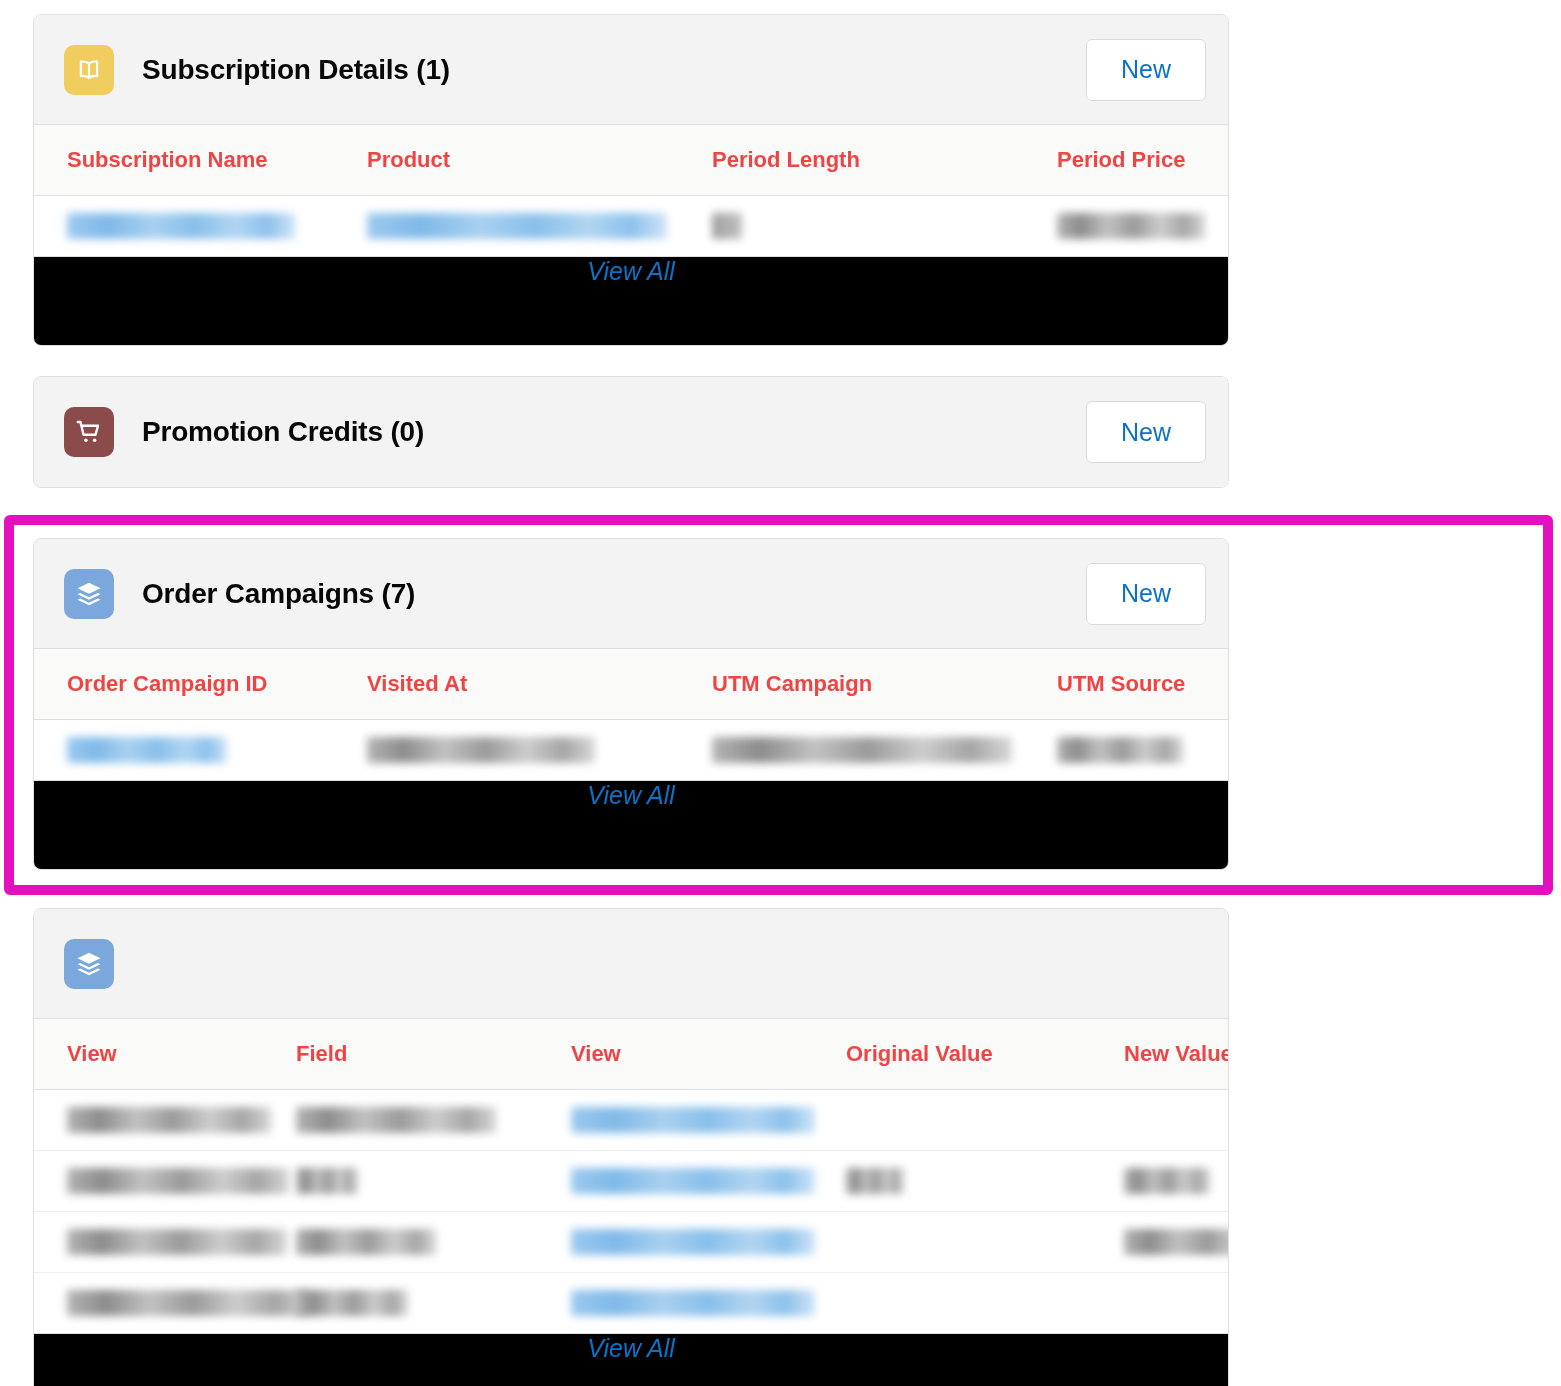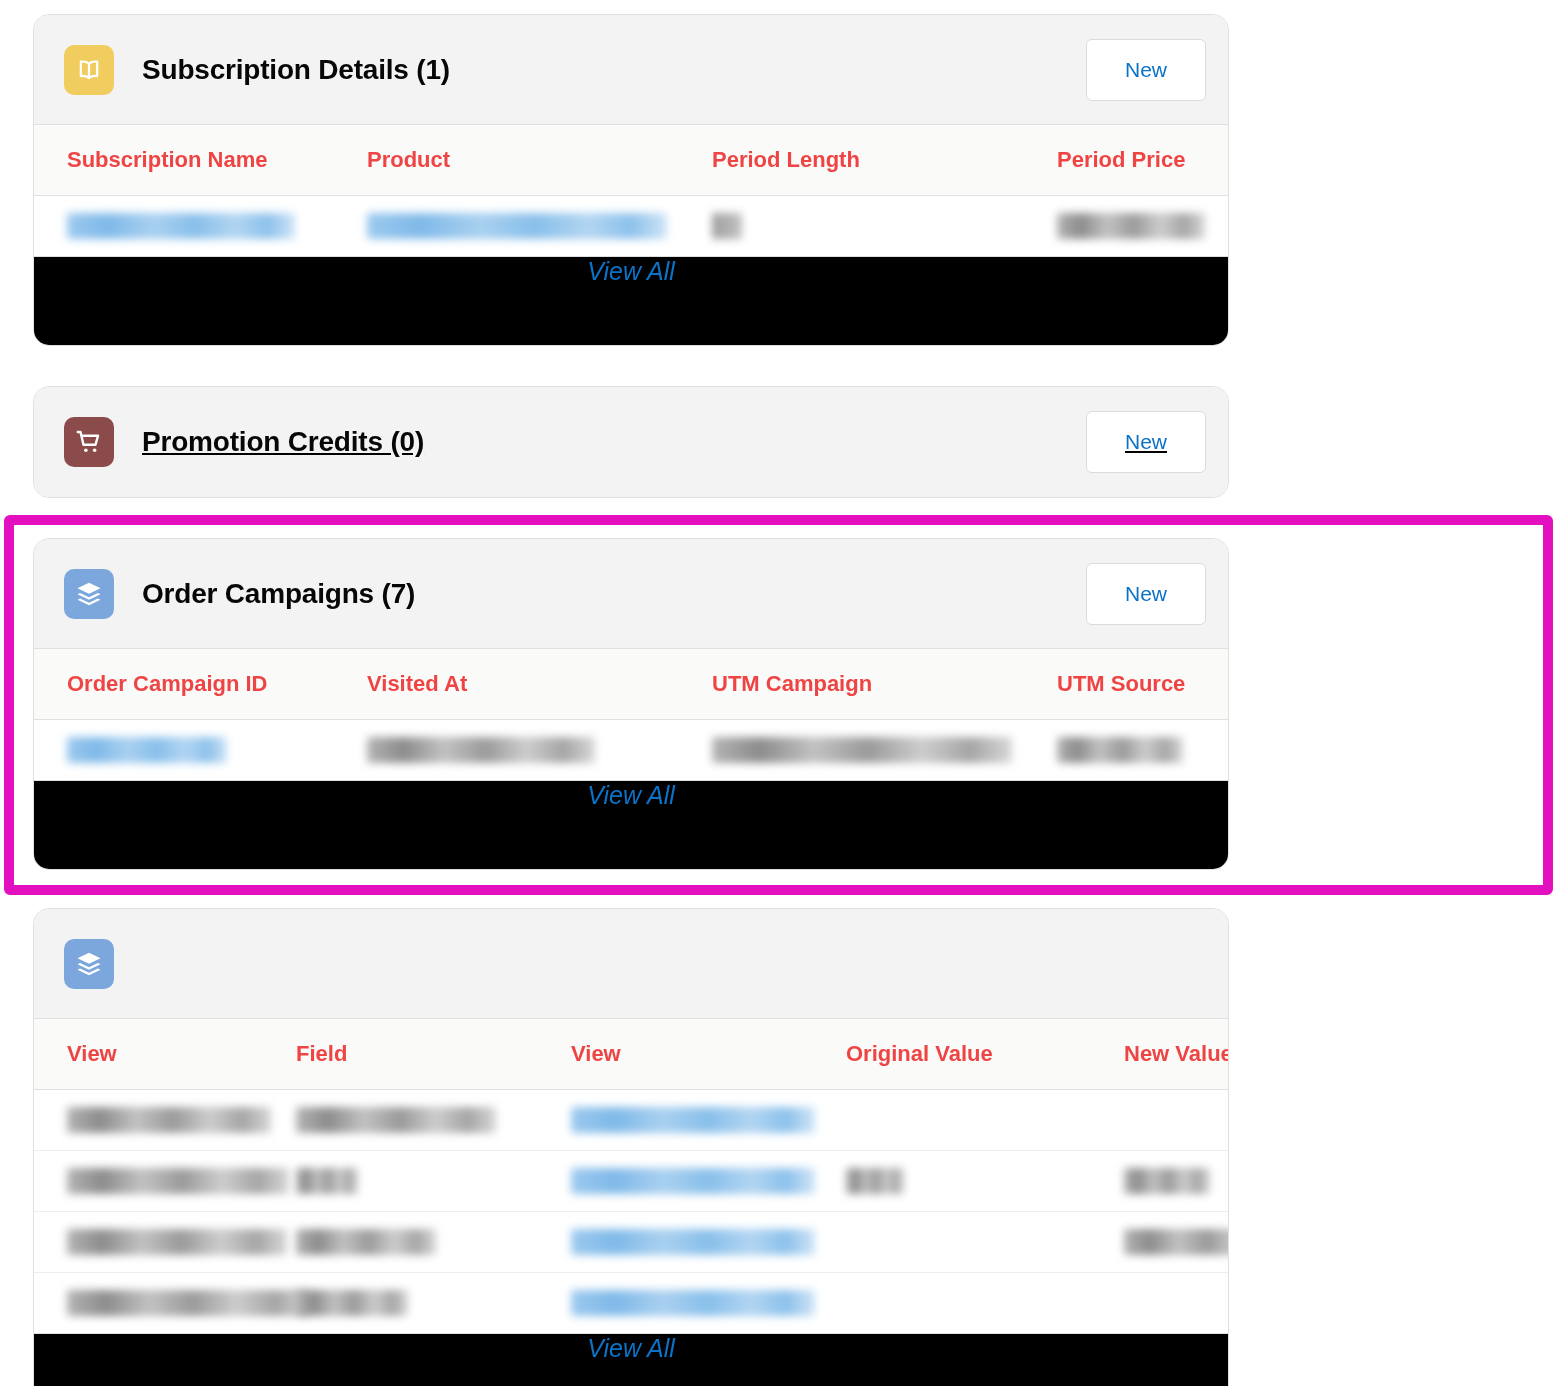--- a/index.html
+++ b/index.html
@@ -17,21 +17,21 @@
   }
 
   
   .card {
     position: absolute;
     left: 33px;
     width: 1196px;
     box-sizing: border-box;
     background: #ffffff;
     border: 1px solid #e0e0e0;
-    border-radius: 16px;
+    border-radius: 8px;
     overflow: hidden;
   }
   .card-header {
     display: flex;
     align-items: center;
     background: #f3f3f3;
     box-sizing: border-box;
     height: 110px;
     padding: 0 22px 0 30px;
     border-bottom: 1px solid #e0e0e0;
@@ -60,21 +60,21 @@
   }
 
   .btn-new {
     flex: 0 0 auto;
     width: 120px;
     height: 62px;
     border: 1px solid #dddbda;
     border-radius: 6px;
     background: #ffffff;
     color: #0b72c7;
-    font-size: 21px;
+    font-size: 25px;
     font-family: "Liberation Sans", sans-serif;
     cursor: pointer;
     display: flex;
     align-items: center;
     justify-content: center;
   }
 
   
   table.rl {
     width: 100%;
@@ -218,21 +218,21 @@
           </td>
         </tr>
       </tbody>
     </table>
 
     <div class="viewall-row">
       <a class="viewall-link" href="#">View All</a>
     </div>
   </div>
 
-  <div class="card" style="top:386px;text-decoration:underline;">
+  <div class="card" style="top:376px;">
     <div class="card-header noborder">
       <span class="hdr-icon" style="background:#8c4b4b;">
         <svg width="30" height="30" viewBox="0 0 24 24" fill="none" stroke="#ffffff" stroke-width="1.9" stroke-linecap="round" stroke-linejoin="round">
           <path d="M3 4h2.2l2.4 10.2h9.6l2-7.2H6.4"></path>
           <circle cx="9.5" cy="18.5" r="1.4" fill="#ffffff" stroke="none"></circle>
           <circle cx="16.5" cy="18.5" r="1.4" fill="#ffffff" stroke="none"></circle>
         </svg>
       </span>
       <span class="hdr-title">Promotion Credits (0)</span>
       <button class="btn-new">New</button>

